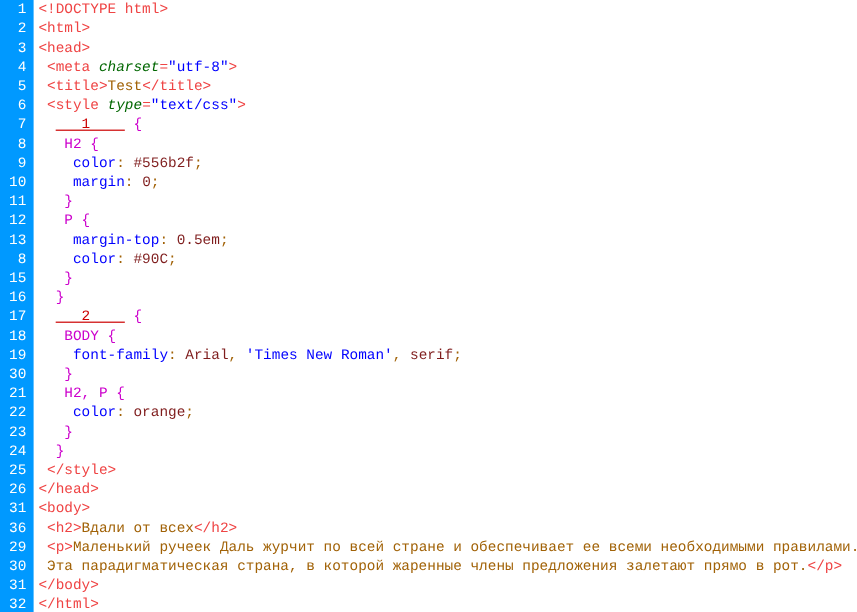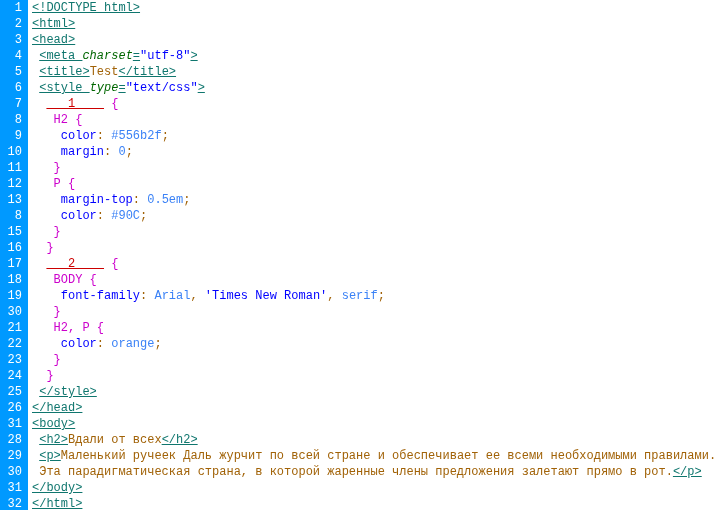--- a/index.html
+++ b/index.html
@@ -23,26 +23,26 @@
   width: 28px;
 }
 .gutter div { height: 16px; }
 .code {
   flex: 1;
   padding: 0;
   white-space: pre;
   overflow: hidden;
 }
 .code-line { height: 16px; padding-left: 4px; }
-.t-tag { color: #0f766e; text-decoration: underline; }
+.t-tag { color: #ef4444; }
 .t-attrname { color: #006600; font-style: italic; }
 .t-attrval { color: #0000ff; }
 .t-sel { color: #cc00cc; }
 .t-prop { color: #0000ff; }
-.t-val { color: #3b82f6; font-family: Liberation Mono, monospace; }
+.t-val { color: #7f1d1d; font-family: Liberation Mono, monospace; }
 .t-quoted { color: #0000ff; }
 .t-text { color: #a16207; }
 .t-blank { color: #cc0000; text-decoration: underline; }
 </style>
 </head>
 <body>
 
 <div class="gutter" id="gutter">
     <div>1</div>
     <div>2</div>
@@ -64,19 +64,19 @@
     <div>18</div>
     <div>19</div>
     <div>30</div>
     <div>21</div>
     <div>22</div>
     <div>23</div>
     <div>24</div>
     <div>25</div>
     <div>26</div>
     <div>31</div>
-    <div>28</div>
+    <div>36</div>
     <div>29</div>
     <div>30</div>
     <div>31</div>
     <div>32</div>
   </div>
 <div class="code" id="code"><div class="code-line"><span></span><span class="t-tag">&lt;!DOCTYPE html&gt;</span></div><div class="code-line"><span></span><span class="t-tag">&lt;html&gt;</span></div><div class="code-line"><span></span><span class="t-tag">&lt;head&gt;</span></div><div class="code-line"><span> </span><span class="t-tag">&lt;meta </span><span class="t-attrname">charset</span><span class="t-tag">=</span><span class="t-attrval">"utf-8"</span><span class="t-tag">&gt;</span></div><div class="code-line"><span> </span><span class="t-tag">&lt;title&gt;</span><span class="t-text">Test</span><span class="t-tag">&lt;/title&gt;</span></div><div class="code-line"><span> </span><span class="t-tag">&lt;style </span><span class="t-attrname">type</span><span class="t-tag">=</span><span class="t-attrval">"text/css"</span><span class="t-tag">&gt;</span></div><div class="code-line"><span>  </span><span class="t-blank">   1    </span><span class="t-sel"> {</span></div><div class="code-line"><span>  </span><span class="t-sel"> H2 {</span></div><div class="code-line"><span>  </span><span class="t-text">  </span><span class="t-prop">color</span><span class="t-text">: </span><span class="t-val">#556b2f</span><span class="t-text">;</span></div><div class="code-line"><span>  </span><span class="t-text">  </span><span class="t-prop">margin</span><span class="t-text">: </span><span class="t-val">0</span><span class="t-text">;</span></div><div class="code-line"><span>  </span><span class="t-sel"> }</span></div><div class="code-line"><span>  </span><span class="t-sel"> P {</span></div><div class="code-line"><span>  </span><span class="t-text">  </span><span class="t-prop">margin-top</span><span class="t-text">: </span><span class="t-val">0.5em</span><span class="t-text">;</span></div><div class="code-line"><span>  </span><span class="t-text">  </span><span class="t-prop">color</span><span class="t-text">: </span><span class="t-val">#90C</span><span class="t-text">;</span></div><div class="code-line"><span>  </span><span class="t-sel"> }</span></div><div class="code-line"><span>  </span><span class="t-sel">}</span></div><div class="code-line"><span>  </span><span class="t-blank">   2    </span><span class="t-sel"> {</span></div><div class="code-line"><span>  </span><span class="t-sel"> BODY {</span></div><div class="code-line"><span>  </span><span class="t-text">  </span><span class="t-prop">font-family</span><span class="t-text">: </span><span class="t-val">Arial</span><span class="t-text">, </span><span class="t-quoted">'Times New Roman'</span><span class="t-text">, </span><span class="t-val">serif</span><span class="t-text">;</span></div><div class="code-line"><span>  </span><span class="t-sel"> }</span></div><div class="code-line"><span>  </span><span class="t-sel"> H2, P {</span></div><div class="code-line"><span>  </span><span class="t-text">  </span><span class="t-prop">color</span><span class="t-text">: </span><span class="t-val">orange</span><span class="t-text">;</span></div><div class="code-line"><span>  </span><span class="t-sel"> }</span></div><div class="code-line"><span>  </span><span class="t-sel">}</span></div><div class="code-line"><span> </span><span class="t-tag">&lt;/style&gt;</span></div><div class="code-line"><span></span><span class="t-tag">&lt;/head&gt;</span></div><div class="code-line"><span></span><span class="t-tag">&lt;body&gt;</span></div><div class="code-line"><span> </span><span class="t-tag">&lt;h2&gt;</span><span class="t-text">Вдали от всех</span><span class="t-tag">&lt;/h2&gt;</span></div><div class="code-line"><span> </span><span class="t-tag">&lt;p&gt;</span><span class="t-text">Маленький ручеек Даль журчит по всей стране и обеспечивает ее всеми необходимыми правилами.</span></div><div class="code-line"><span> </span><span class="t-text">Эта парадигматическая страна, в которой жаренные члены предложения залетают прямо в рот.</span><span class="t-tag">&lt;/p&gt;</span></div><div class="code-line"><span></span><span class="t-tag">&lt;/body&gt;</span></div><div class="code-line"><span></span><span class="t-tag">&lt;/html&gt;</span></div></div>
 
 </body></html>

